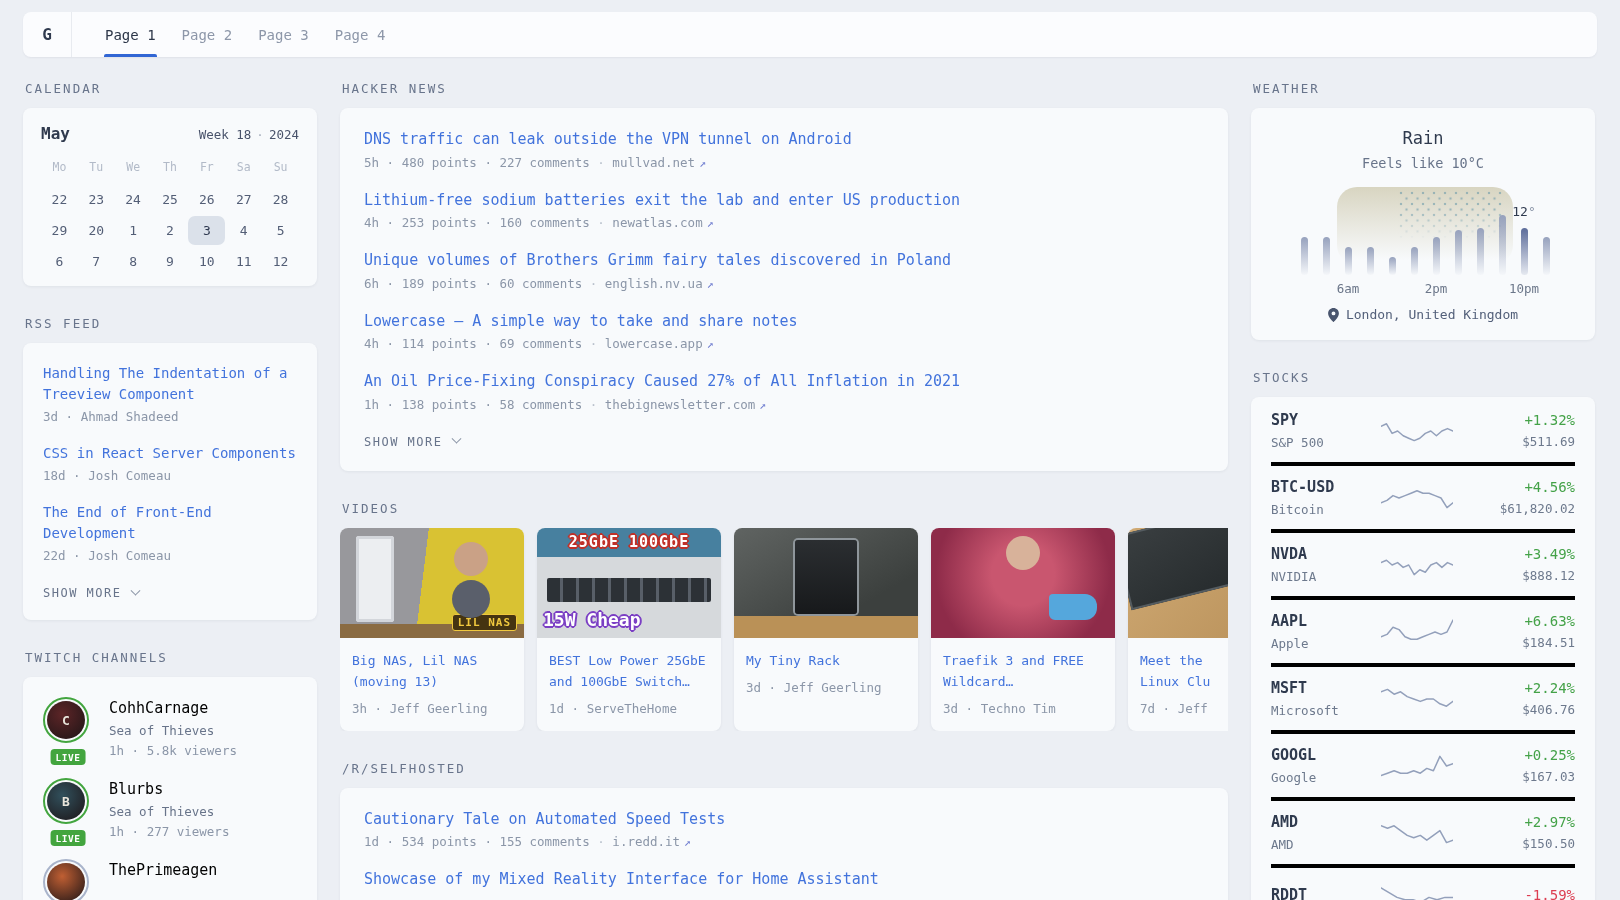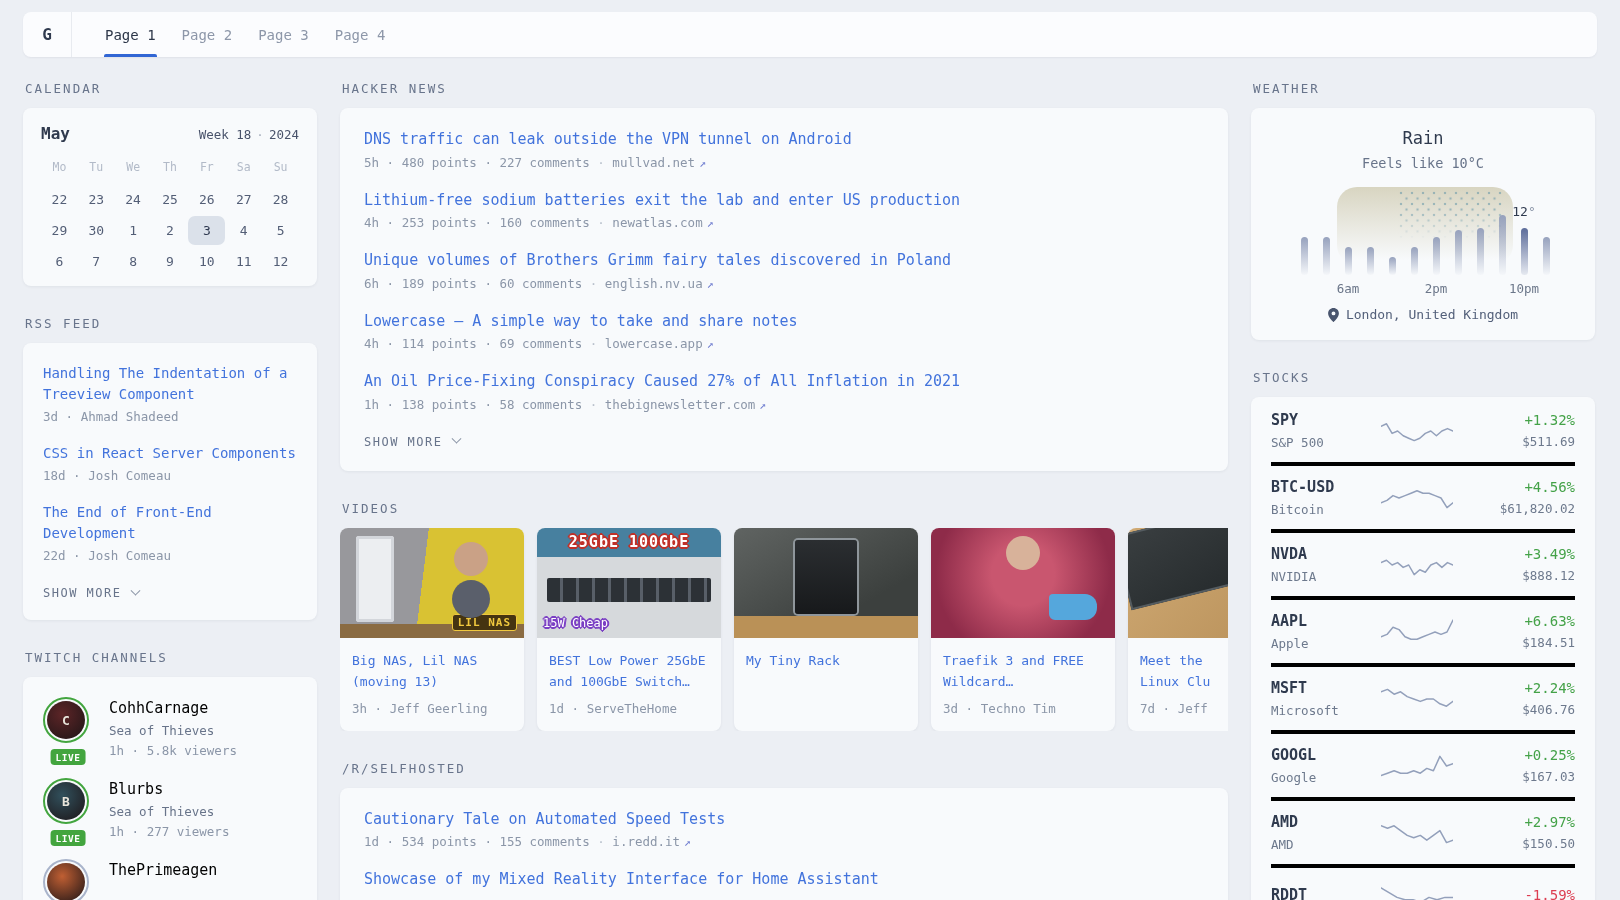--- a/index.html
+++ b/index.html
@@ -94,21 +94,21 @@
       background:#55a7dc;border-radius:4px 12px 12px 6px;}
   .t4::after{content:"";position:absolute;left:50%;top:8px;width:34px;height:34px;margin-left:-17px;
       border-radius:50%;background:#d8b29a;}
   .t5{background:linear-gradient(135deg,#d0aa74,#b68e57);}
   .t5::before{content:"";position:absolute;left:-8px;top:-12px;width:160px;height:76px;
       background:linear-gradient(160deg,#3a3f41,#23282a);transform:rotate(-14deg);
       box-shadow:inset 0 0 0 2px #555c60;}
   .ov-25g{position:absolute;top:5px;left:0;right:0;text-align:center;font-weight:bold;font-size:15px;
       color:#fff;letter-spacing:1px;text-shadow:-2px 0 0 #c03028,2px 0 0 #c03028,0 -2px 0 #c03028,
       0 2px 0 #c03028,-1px -1px 0 #c03028,1px 1px 0 #c03028,-1px 1px 0 #c03028,1px -1px 0 #c03028;}
-  .ov-15w{position:absolute;bottom:8px;left:6px;font-weight:normal;font-size:12px;color:#fff;
+  .ov-15w{position:absolute;bottom:8px;left:6px;font-weight:bold;font-size:18px;color:#fff;
       text-shadow:-2px 0 0 #7b3fc4,2px 0 0 #7b3fc4,0 -2px 0 #7b3fc4,0 2px 0 #7b3fc4,
       -1px -1px 0 #7b3fc4,1px 1px 0 #7b3fc4,-1px 1px 0 #7b3fc4,1px -1px 0 #7b3fc4;}
   .ov-lilnas{position:absolute;bottom:7px;right:7px;background:#453411;color:#f0c83e;
       border:1px solid #f0c83e;border-radius:3px;padding:1px 5px;font-size:11px;font-weight:bold;letter-spacing:1px;}
   
   .weather-card{padding:20px 20px 18px;text-align:center;}
   .w-cond{font-size:17px;color:#2f3a4e;}
   .w-feels{font-size:13.5px;color:#68748a;margin-top:7px;}
   .w-chart{position:relative;width:264px;height:86px;margin:18px auto 32px;}
   .w-day{position:absolute;top:-2px;height:78px;border-radius:20px;
@@ -178,21 +178,21 @@
               <div class="cal-wd">Sa</div>
               <div class="cal-wd">Su</div>
               <div class="cal-day">22</div>
               <div class="cal-day">23</div>
               <div class="cal-day">24</div>
               <div class="cal-day">25</div>
               <div class="cal-day">26</div>
               <div class="cal-day">27</div>
               <div class="cal-day">28</div>
               <div class="cal-day">29</div>
-              <div class="cal-day">30</div>
+              <div class="cal-day">20</div>
               <div class="cal-day">1</div>
               <div class="cal-day">2</div>
               <div class="cal-day sel">3</div>
               <div class="cal-day">4</div>
               <div class="cal-day">5</div>
               <div class="cal-day">6</div>
               <div class="cal-day">7</div>
               <div class="cal-day">8</div>
               <div class="cal-day">9</div>
               <div class="cal-day">10</div>
@@ -322,20 +322,21 @@
                 <span class="ov-25g">25GbE 100GbE</span>
                 <span class="ov-15w">15W Cheap</span>
               </div>
               <a class="video-title">BEST Low Power 25GbE
 and 100GbE Switch…</a>
               <div class="video-meta">1d · ServeTheHome</div>
             </div>
             <div class="video-card">
               <div class="thumb t3"></div>
               <a class="video-title">My Tiny Rack</a>
+              <div class="video-meta">3d · Jeff Geerling</div>
             </div>
             <div class="video-card">
               <div class="thumb t4"></div>
               <a class="video-title">Traefik 3 and FREE
 Wildcard…</a>
               <div class="video-meta">3d · Techno Tim</div>
             </div>
             <div class="video-card">
               <div class="thumb t5"></div>
               <a class="video-title">Meet the

